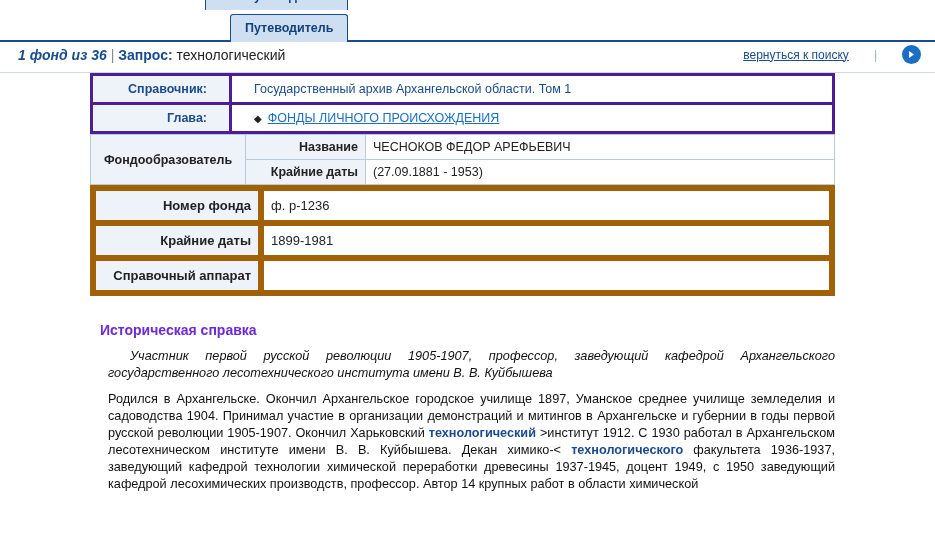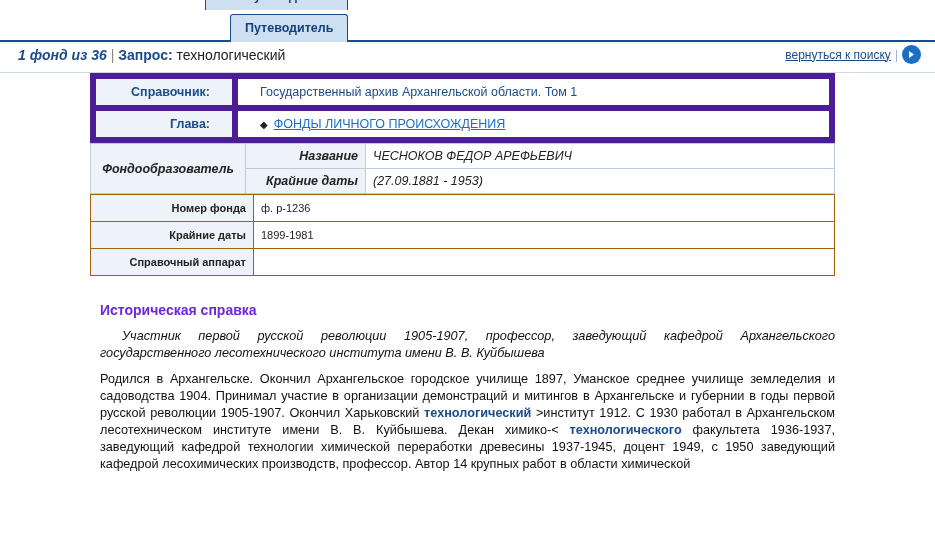--- a/index.html
+++ b/index.html
@@ -77,21 +77,21 @@
   .status-left .sep { color: #888; }
   .status-left .qlabel { color: #1a4b8c; font-weight: bold; }
   .status-left .qval { color: #222; }
 
   .status-right {
     position: absolute;
     right: 14px;
     top: 3px;
     display: flex;
     align-items: center;
-    gap: 4px;
+    gap: 25px;
     font-size: 12px;
   }
   .backlink {
     color: #1a4b8c;
     text-decoration: underline;
     cursor: pointer;
   }
   .vbar { color: #9fb0c4; }
   .circle-arrow {
     width: 19px; height: 19px;
@@ -107,21 +107,21 @@
   .content { padding: 0 0 0 0; }
 
   table.block {
     border-collapse: collapse;
     margin: 0;
   }
   .tbl-wrap { padding-left: 90px; padding-right: 100px; }
 
   .hdr-table { width: 745px; margin-top: 25px; }
   .hdr-table td {
-    border: 6px solid #4c1d95;
+    border: 3px solid #4c1d95;
     font-size: 12.5px;
     padding: 6px 22px;
     vertical-align: top;
   }
   .hdr-table td.lab {
     width: 92px;
     text-align: right;
     color: #1a4b8c;
     font-weight: bold;
     background: #eef3f9;
@@ -130,43 +130,42 @@
   .hdr-table td.val { color: #1a4b8c; }
   .hdr-table td.val a { color: #1a6fc4; text-decoration: underline; cursor: pointer; }
   .bullet { color: #222; font-size: 10px; margin-right: 6px; }
 
   .founder-table { width: 745px; margin-top: 30px; }
   .founder-table td {
     border: 1px solid #b9cbdd;
     font-size: 12.5px;
     padding: 5px 7px;
     vertical-align: middle;
-    font-style: italic;
   }
   .founder-table td.rowhead {
     width: 140px;
     background: #eef3f9;
     font-weight: bold;
     text-align: center;
     color: #222;
   }
   .founder-table td.sublab {
     width: 105px;
     background: #eef3f9;
     font-weight: bold;
     text-align: right;
     color: #222;
     white-space: nowrap;
   }
   .founder-table td.subval { color: #222; }
 
   .props-table { width: 745px; margin-top: 16px; }
   .props-table td {
-    border: 1px solid #a16207;
-    font-size: 11px;
+    border: 6px solid #a16207;
+    font-size: 13px;
     padding: 7px 7px;
   }
   .props-table td.lab {
     width: 148px;
     background: #eef3f9;
     text-align: right;
     font-weight: bold;
     color: #222;
     white-space: nowrap;
   }
@@ -178,21 +177,21 @@
     font-weight: bold;
     color: #6d28d9;
   }
   .hist {
     margin: 0 100px 0 100px;
     font-size: 12.7px;
     color: #111;
     line-height: 17px;
     text-align: justify;
   }
-  .hist p { margin: 0 0 9px 0; }
+  .hist p { margin: 0 0 9px 8px; }
   .hist .lead {
     font-style: italic;
     text-indent: 22px;
   }
   .hist .hl { font-weight: bold; color: #1a4b8c; }
 </style>
 </head>
 <body>
 
 <div id="page">

